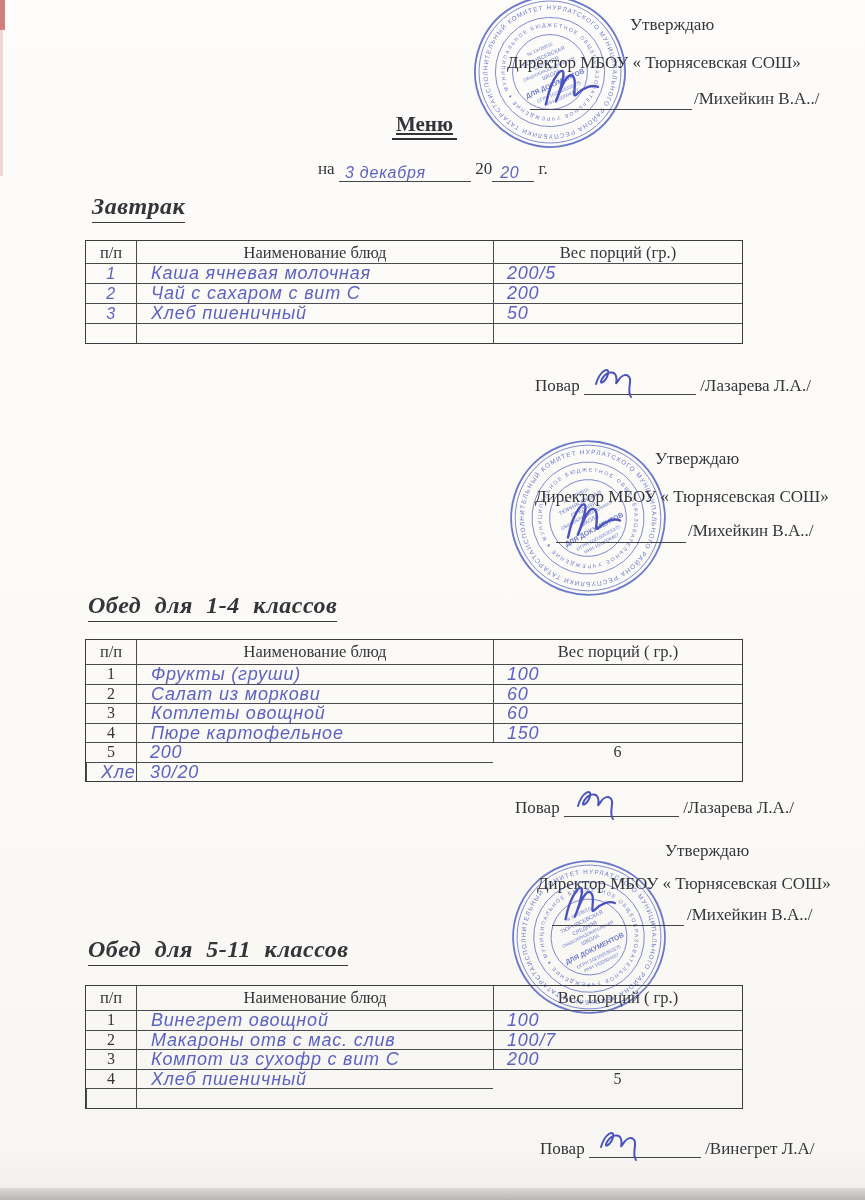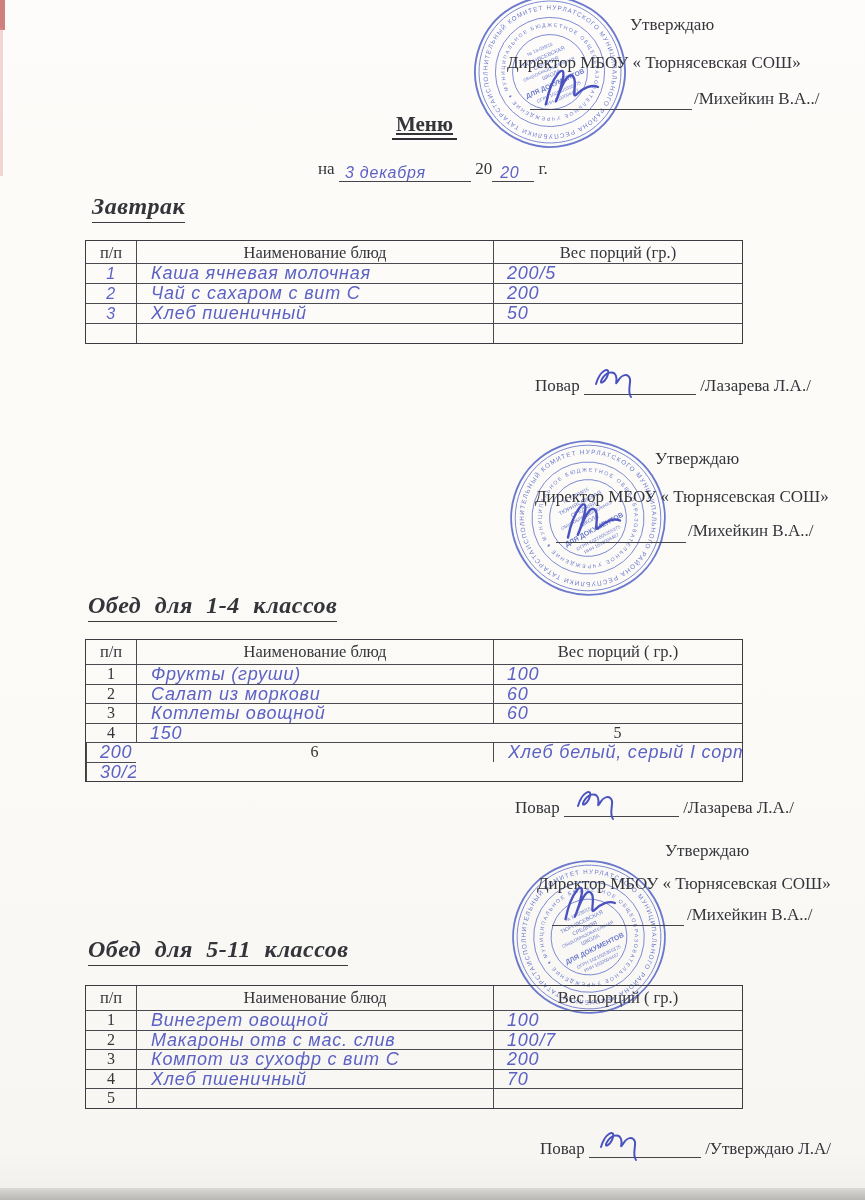--- a/index.html
+++ b/index.html
@@ -162,20 +162,21 @@
 
     <div class="td first-col numcell">2</div>
     <div class="td dishcell hw cellhw">Салат из моркови</div>
     <div class="td wcell hw cellhw">60</div>
 
     <div class="td first-col numcell">3</div>
     <div class="td dishcell hw cellhw">Котлеты овощной</div>
     <div class="td wcell hw cellhw">60</div>
 
     <div class="td first-col numcell">4</div>
+    <div class="td dishcell hw cellhw">Пюре картофельное</div>
     <div class="td wcell hw cellhw">150</div>
 
     <div class="td first-col numcell">5</div>
     <div class="td wcell hw cellhw">200</div>
 
     <div class="td first-col numcell">6</div>
     <div class="td dishcell hw cellhw">Хлеб белый, серый I сорт</div>
     <div class="td wcell hw cellhw">30/20</div>
   </div>
 
@@ -233,29 +234,28 @@
     <div class="td first-col numcell">2</div>
     <div class="td dishcell hw cellhw">Макароны отв с мас. слив</div>
     <div class="td wcell hw cellhw">100/7</div>
 
     <div class="td first-col numcell">3</div>
     <div class="td dishcell hw cellhw">Компот из сухофр с вит С</div>
     <div class="td wcell hw cellhw">200</div>
 
     <div class="td first-col numcell">4</div>
     <div class="td dishcell hw cellhw">Хлеб пшеничный</div>
-    <div class="td wcell hw cellhw">70</div>
 
     <div class="td first-col numcell">5</div>
     <div class="td dishcell hw cellhw"></div>
     <div class="td wcell hw cellhw"></div>
   </div>
 
   <div class="abs typed" style="left:540px; top:1138px;">
     <span>Повар</span>
     <span class="uline" style="width:112px;"></span>
-    <span>/Утверждаю Л.А/</span>
+    <span>/Винегрет Л.А/</span>
   </div>
   <svg class="sig" style="left:595px; top:1125px;" width="60" height="40" viewBox="0 0 60 36">
     <path d="M6,20 C10,6 20,2 18,10 C16,18 8,22 12,15 C16,8 24,6 26,12 C28,18 24,22 28,17 C32,10 38,9 40,15 C41,19 37,28 41,33" stroke-width="2"></path>
   </svg>
 
 </div>
 
 </body></html>

